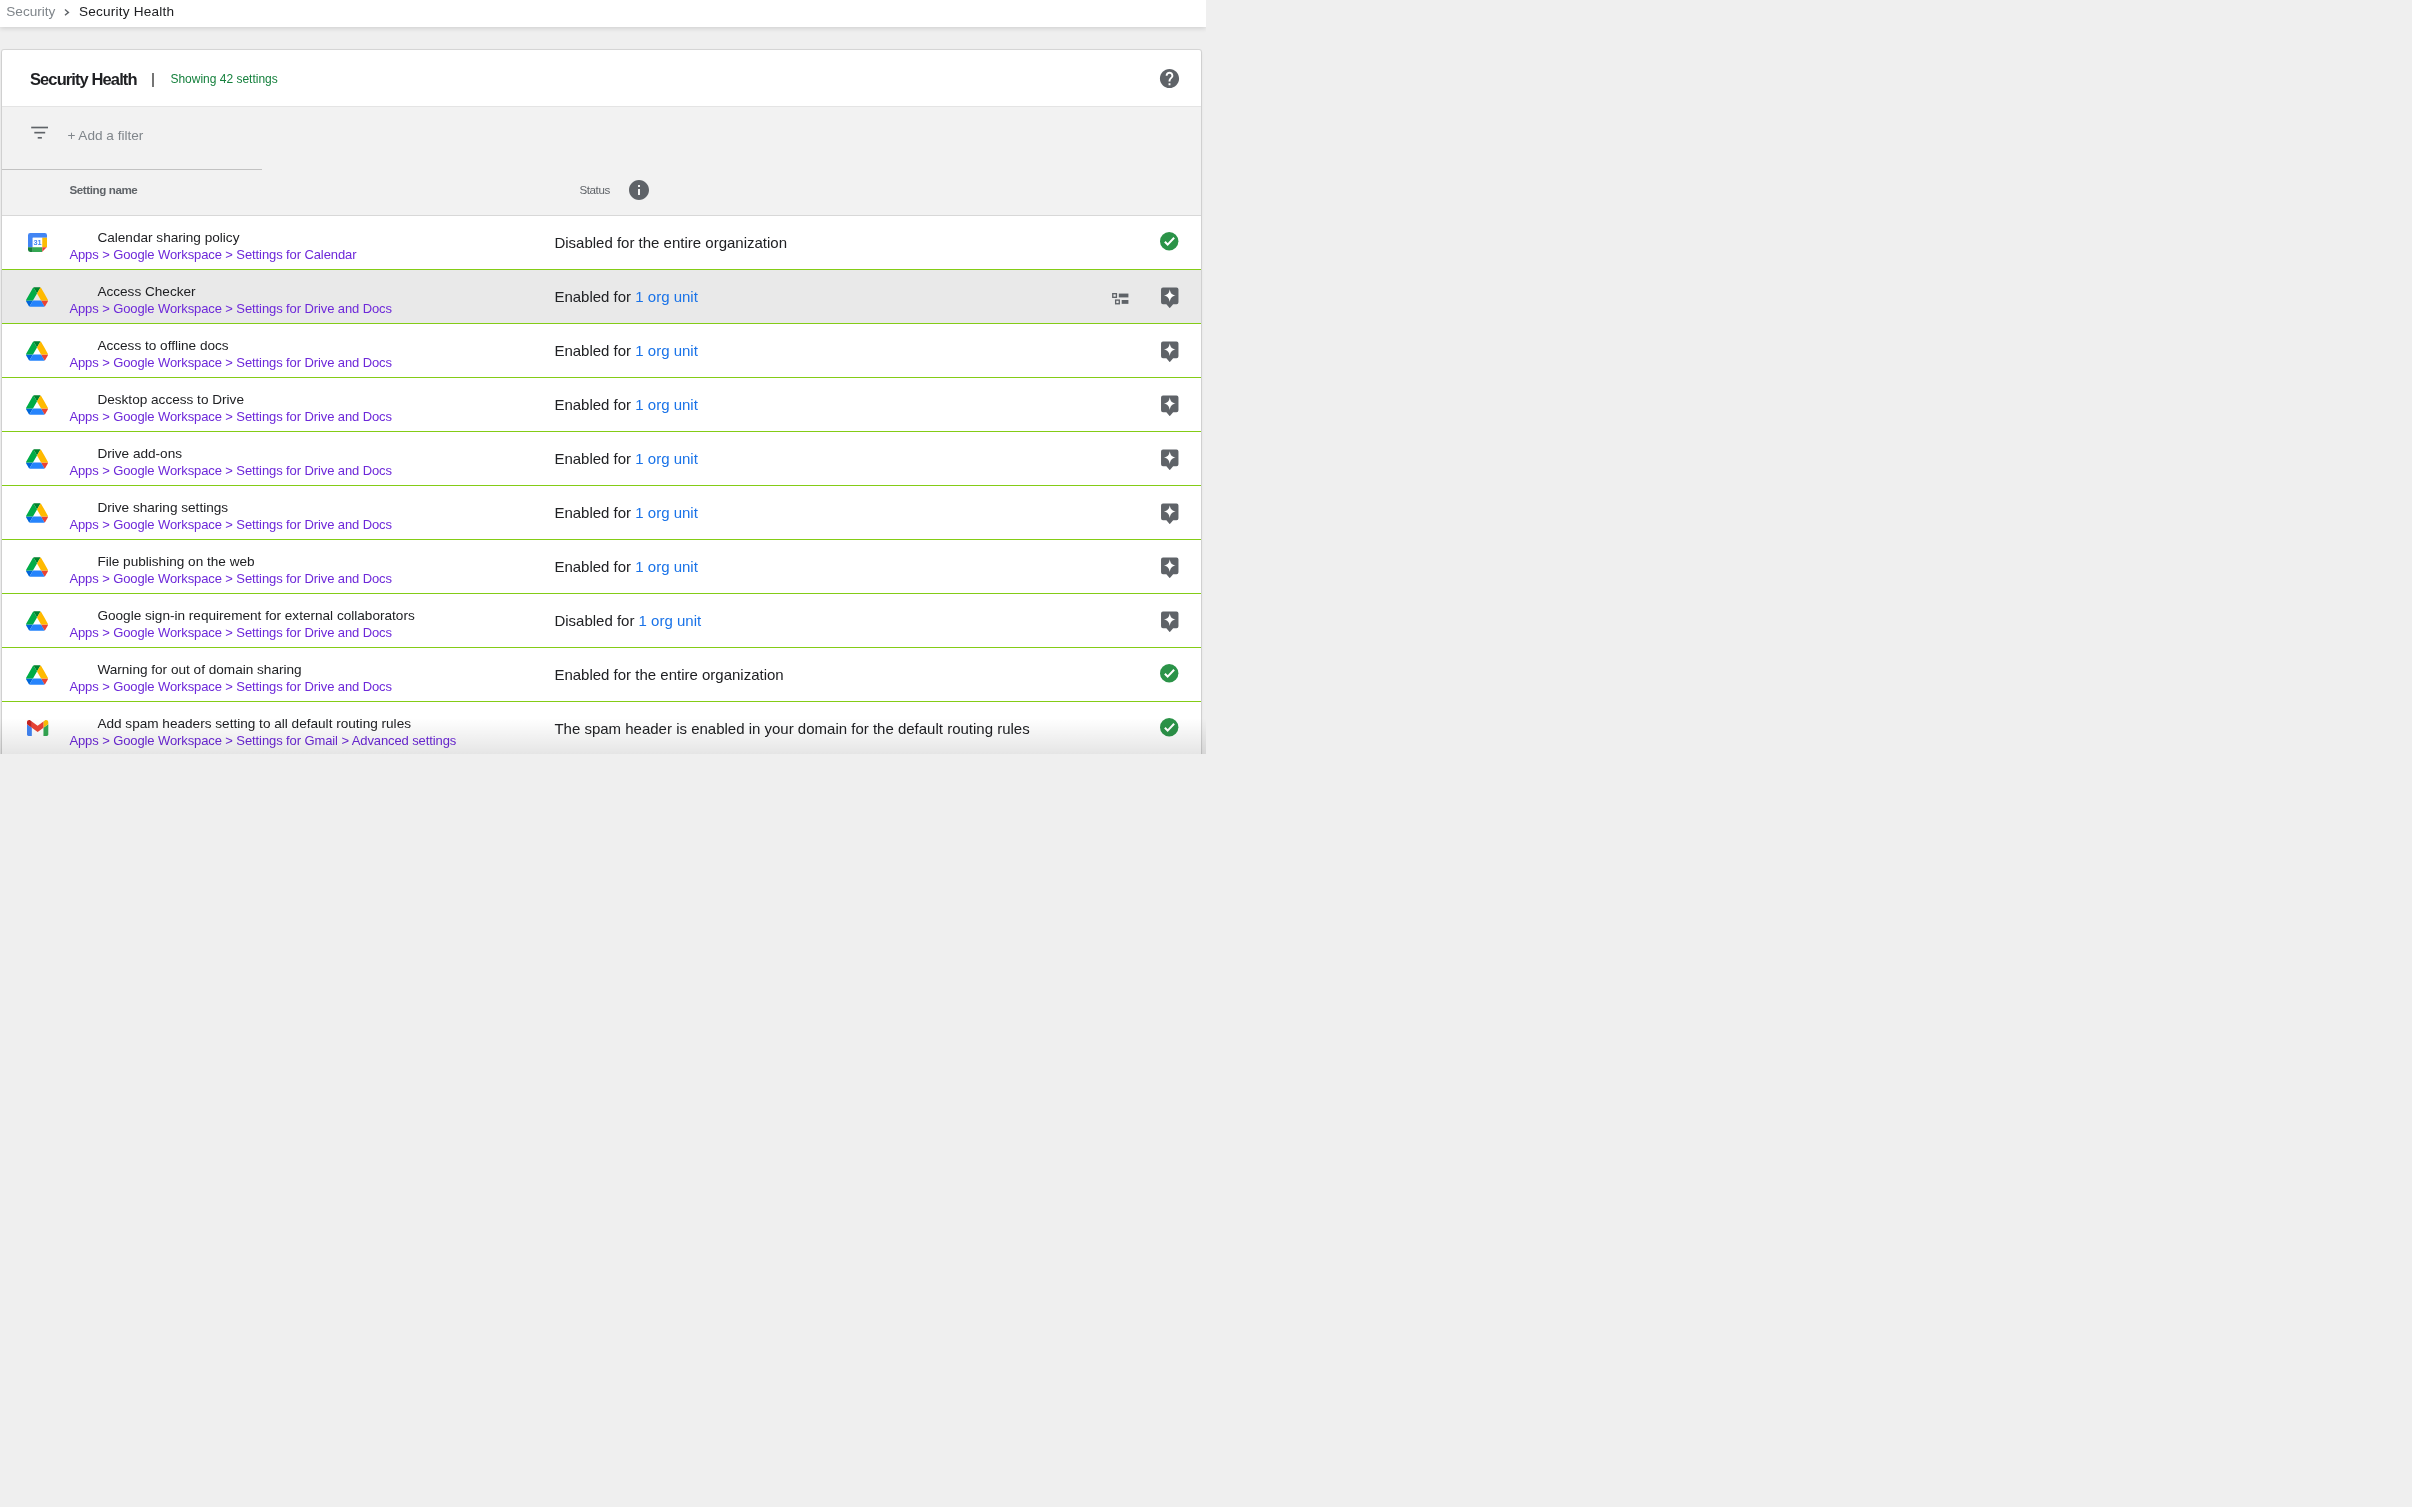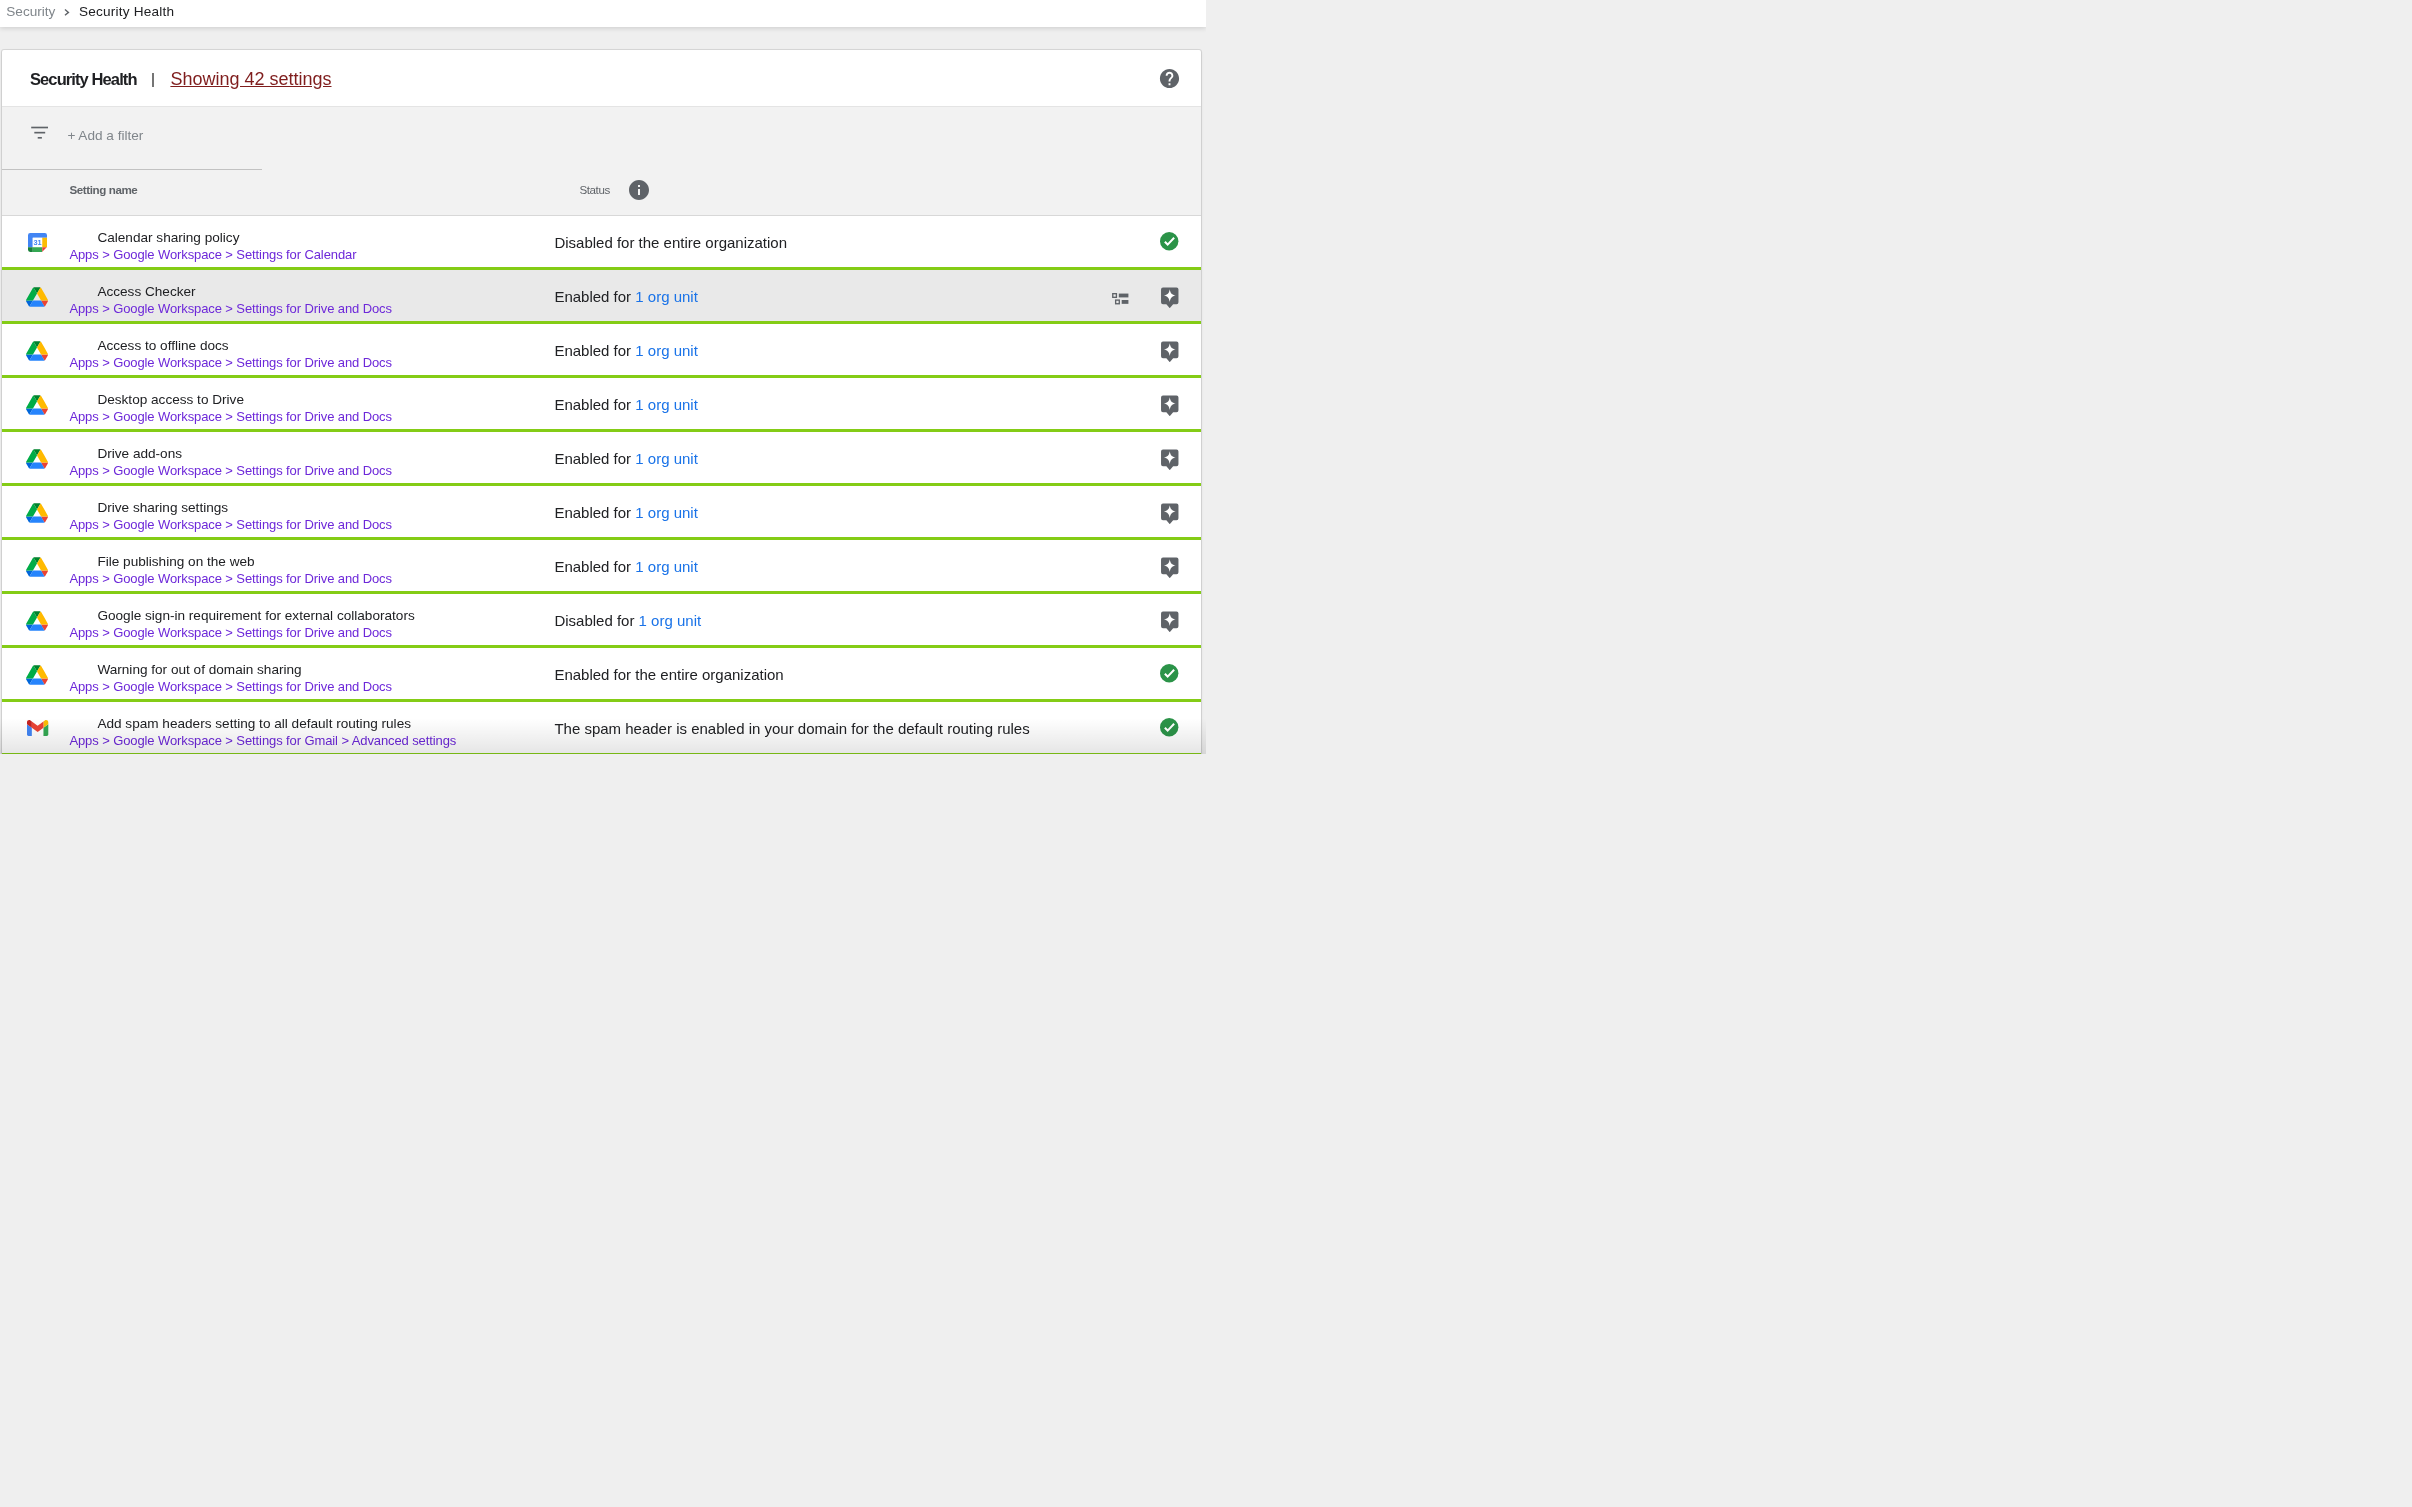--- a/index.html
+++ b/index.html
@@ -11,36 +11,36 @@
   .crumbsep { position:absolute; left:64px; top:9px; }
   .crumb2 { position:absolute; left:79px; top:4.5px; font-size:13.6px; line-height:13.6px; letter-spacing:0.2px; color:#202124; }
 
   .card { position:absolute; left:2.4px; top:50px; width:1199px; height:718px; background:#fff;
           border-radius:1.9px; box-shadow:0 0 0 1px rgba(0,0,0,0.09), 0 1px 2.9px rgba(0,0,0,0.12); }
 
   .cardhead { position:relative; height:56px; }
   .cardtitle { position:absolute; left:27.6px; top:21px; font-size:16.5px; line-height:16.5px;
                font-weight:bold; letter-spacing:-0.9px; color:#202124; }
   .vdiv { position:absolute; left:150px; top:22.5px; width:1.5px; height:14px; background:#757575; }
-  .showing { position:absolute; left:168px; top:23px; font-size:18px; line-height:13.6px; color:#7f1d1d;text-decoration:underline; }
+  .showing { position:absolute; left:168px; top:23px; font-size:12px; line-height:13.6px; color:#15803d; }
   .helpico { position:absolute; left:1156px; top:17px; }
 
   .grayzone { position:absolute; left:0; top:56px; width:100%; height:110px; background:#f2f2f2;
               border-top:1px solid #e4e4e4; border-bottom:1px solid #d8d8d8; }
   .filterico { position:absolute; left:28.4px; top:76px; }
   .addfilter { position:absolute; left:65px; top:79px; font-size:13.6px; line-height:13.6px; color:#80868b; }
   .filterline { position:absolute; left:0; top:119px; width:260px; height:1px; background:#c2c2c2; }
   .colname { position:absolute; left:67px; top:134px; font-size:11.6px; line-height:11.6px;
              font-weight:bold; letter-spacing:-0.4px; color:#5f6368;text-align:center; }
   .colstatus { position:absolute; left:577px; top:134px; font-size:11.6px; line-height:11.6px;
                font-weight:normal; letter-spacing:-0.4px; color:#5f6368; }
   .infoico { position:absolute; left:625px; top:128px; }
 
   .rows { position:absolute; left:0; top:166px; width:100%; }
-  .row { position:relative; width:100%; height:54px; border-bottom:3px solid #84cc16; background:#fff; }
+  .row { position:relative; width:100%; height:54px; border-bottom:1px solid #84cc16; background:#fff; }
   .row.hl { background:#e9e9e9; }
   .appico { position:absolute; left:24px; top:17px; }
   .rtitle { position:absolute; left:67px; top:14.5px; font-size:13.6px; line-height:13.6px; color:#202124; white-space:nowrap;margin-left:28px; }
   .rsub { position:absolute; left:67px; top:33px; font-size:13px; line-height:12.6px; letter-spacing:-0.1px; color:#6d28d9; white-space:nowrap; }
   .rstatus { position:absolute; left:552px; top:21px; font-size:15px; line-height:12.6px; color:#202124; white-space:nowrap; }
   .rstatus a { color:#1a73e8; text-decoration:none;text-align:center; }
   .gcheck { position:absolute; left:1158px; top:16.4px; }
   .bubble { position:absolute; left:1159px; top:17px; }
   .ouico { position:absolute; left:1110px; top:23px; }
   .botfade { position:absolute; left:0; top:718px; width:1206px; height:36px; z-index:9;

